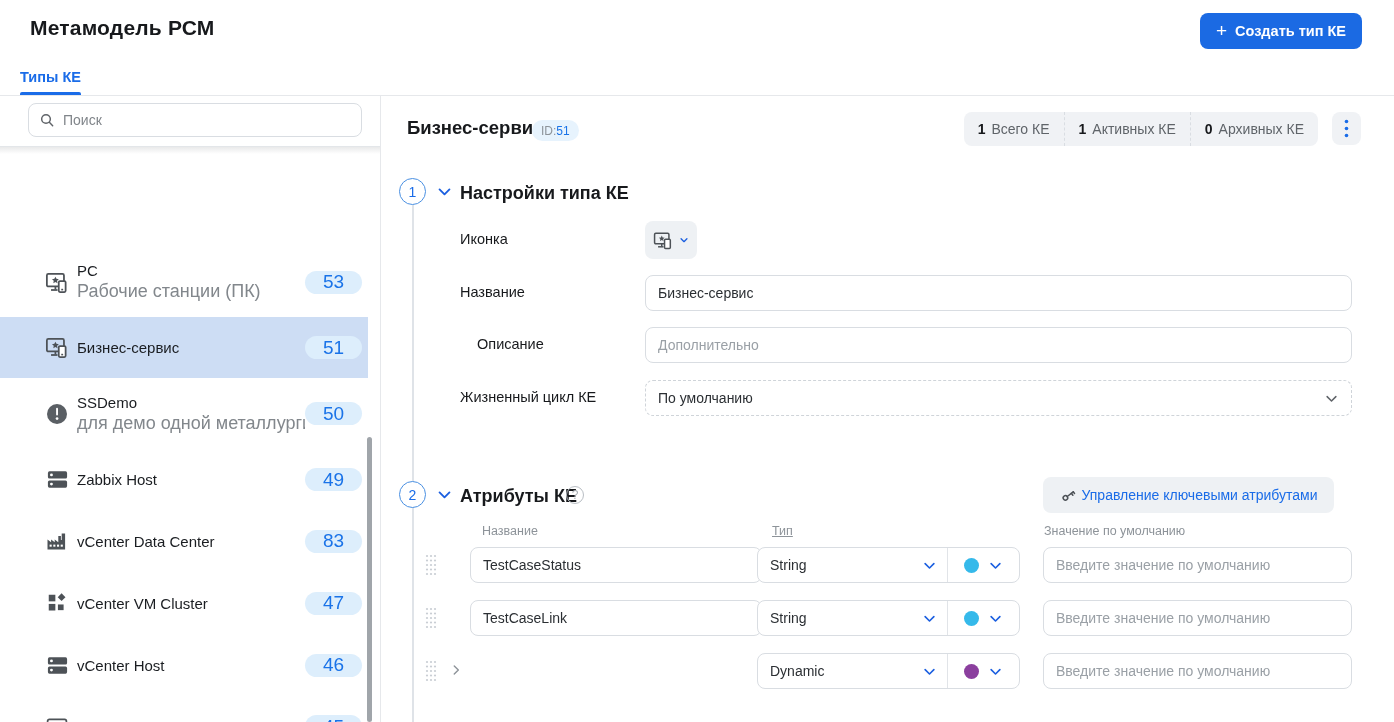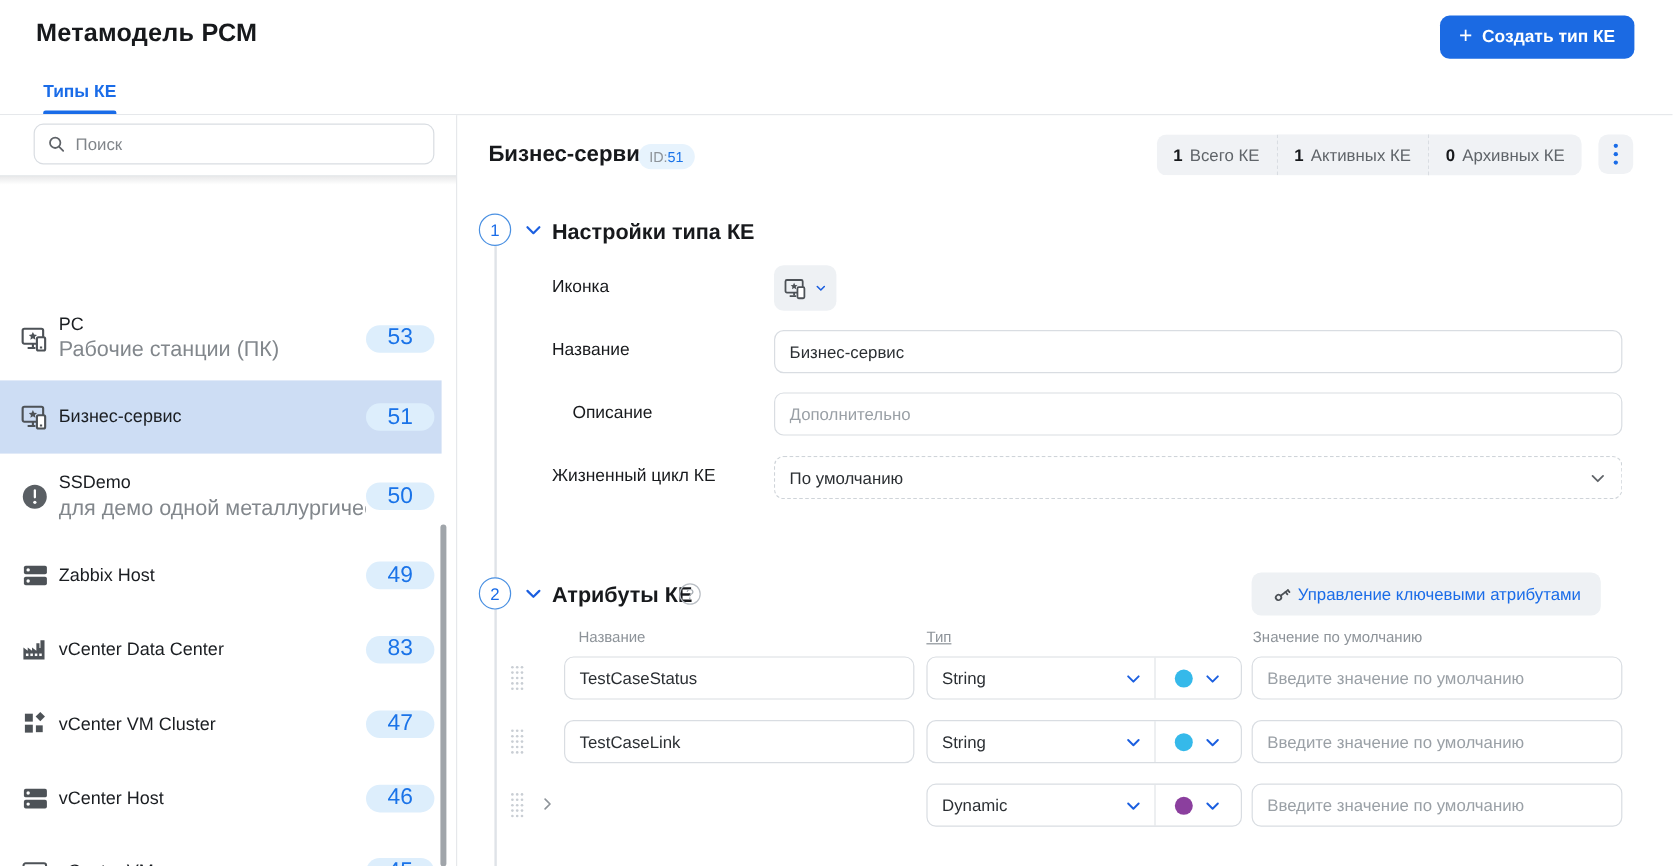--- a/index.html
+++ b/index.html
@@ -7,34 +7,34 @@
   body { font-family:"Liberation Sans", sans-serif; color:#17191c; }
   .page { position:relative; width:1394px; height:722px; background:#fff; overflow:hidden; }
 
   
   .topbar { position:absolute; left:0; top:0; width:1394px; height:96px; background:#fff; border-bottom:1px solid #e6e8eb; }
   .app-title { position:absolute; left:30px; top:16px; font-size:21px; font-weight:700; letter-spacing:.2px; }
   .create-btn { position:absolute; right:32px; top:13px; height:36px; padding:0 16px; background:#1b6ae3; color:#fff;
     border:none; border-radius:8px; font-size:14.5px; font-weight:700; display:flex; align-items:center; gap:8px; cursor:pointer;
     font-family:"Liberation Sans", sans-serif; }
   .create-btn .plus { font-size:19px; font-weight:400; line-height:1; margin-top:-2px; }
-  .tab { position:absolute; left:36px; bottom:0; padding-bottom:10px; font-size:14.5px; font-weight:700; color:#1a6ce8; cursor:pointer; }
+  .tab { position:absolute; left:20px; bottom:0; padding-bottom:10px; font-size:14.5px; font-weight:700; color:#1a6ce8; cursor:pointer; }
   .tab::after { content:""; position:absolute; left:0; right:0; bottom:0; height:3px; background:#1a6ce8; border-radius:2px 2px 0 0; }
 
   
   .sidebar { position:absolute; left:0; top:96px; width:381px; height:626px; border-right:1px solid #e6e8eb; background:#fff; }
   .search-wrap { position:absolute; left:0; top:0; width:100%; height:51px; border-bottom:1px solid #e3e6e9; }
   .search-box { position:absolute; left:28px; top:7px; width:334px; height:34px; border:1px solid #d9dde2; border-radius:8px;
     display:flex; align-items:center; padding:0 10px; gap:8px; background:#fff; }
   .search-box input { border:none; outline:none; flex:1; font-size:14px; color:#2b2f33; font-family:"Liberation Sans", sans-serif; }
   .search-box input::placeholder { color:#80858a; }
   .scroll-shadow { position:absolute; left:0; top:51px; width:100%; height:7px;
     background:linear-gradient(to bottom, rgba(40,44,50,.10), rgba(40,44,50,0)); pointer-events:none; }
 
-  .ci-row { position:absolute; left:0; width:368px; display:flex; align-items:center; padding-left:16px; cursor:pointer; }
+  .ci-row { position:absolute; left:0; width:368px; display:flex; align-items:center; padding-left:44px; cursor:pointer; }
   .ci-row.selected { background:#cdddf4; }
   .ci-icon { width:26px; height:26px; flex:0 0 26px; display:flex; align-items:center; justify-content:center; color:#4d5257; }
   .ci-text { margin-left:7px; min-width:0; }
   .ci-name { font-size:15px; color:#1a1d21; }
   .ci-desc { font-size:18px; color:#82878c; margin-top:2px; white-space:nowrap; overflow:hidden; }
   .ci-count { margin-left:auto; margin-right:6px; min-width:57px; height:23px; background:#ddeefc; color:#1a73e8;
     border-radius:12px; font-size:19px; display:flex; align-items:center; justify-content:center; }
   .v-scrollbar { position:absolute; right:8px; top:341px; width:5px; height:285px; background:#8f959b; border-radius:3px; opacity:.85; }
 
   
@@ -77,21 +77,21 @@
   .help-icon { position:absolute; left:185px; top:390px; width:18px; height:18px; border:1.5px solid #b9bec4; border-radius:50%;
     color:#a7adb3; font-size:12px; display:flex; align-items:center; justify-content:center; }
 
   .col-head { position:absolute; top:428px; font-size:12.5px; color:#8d9399; }
 
   .attr-row { position:absolute; left:0; width:100%; height:36px; }
   .drag-handle { position:absolute; left:43px; top:5px; width:14px; height:26px; cursor:grab; color:#c9ced4;
     display:flex; align-items:center; justify-content:center; }
   .row-expander { position:absolute; left:68px; top:10px; width:14px; height:14px; color:#8d9399; cursor:pointer; }
   .attr-name { left:89px; top:0; width:292px; }
-  .type-box { position:absolute; left:391px; top:0; width:263px; height:36px; border:1px solid #d9dde2; border-radius:8px;
+  .type-box { position:absolute; left:376px; top:0; width:263px; height:36px; border:1px solid #d9dde2; border-radius:8px;
     display:flex; align-items:center; background:#fff; }
   .type-left { flex:1; display:flex; align-items:center; padding:0 10px 0 12px; height:100%; cursor:pointer; }
   .type-left .tname { font-size:14px; color:#2b2f33; flex:1; }
   .type-div { width:1px; height:100%; background:#e1e4e8; }
   .type-right { width:71px; height:100%; display:flex; align-items:center; justify-content:center; gap:9px; cursor:pointer; }
   .type-dot { width:15px; height:15px; border-radius:50%; }
   .attr-default { left:662px; top:0; width:309px; }
   .chev-blue { color:#1b5fe0; }
 </style>
 </head>

